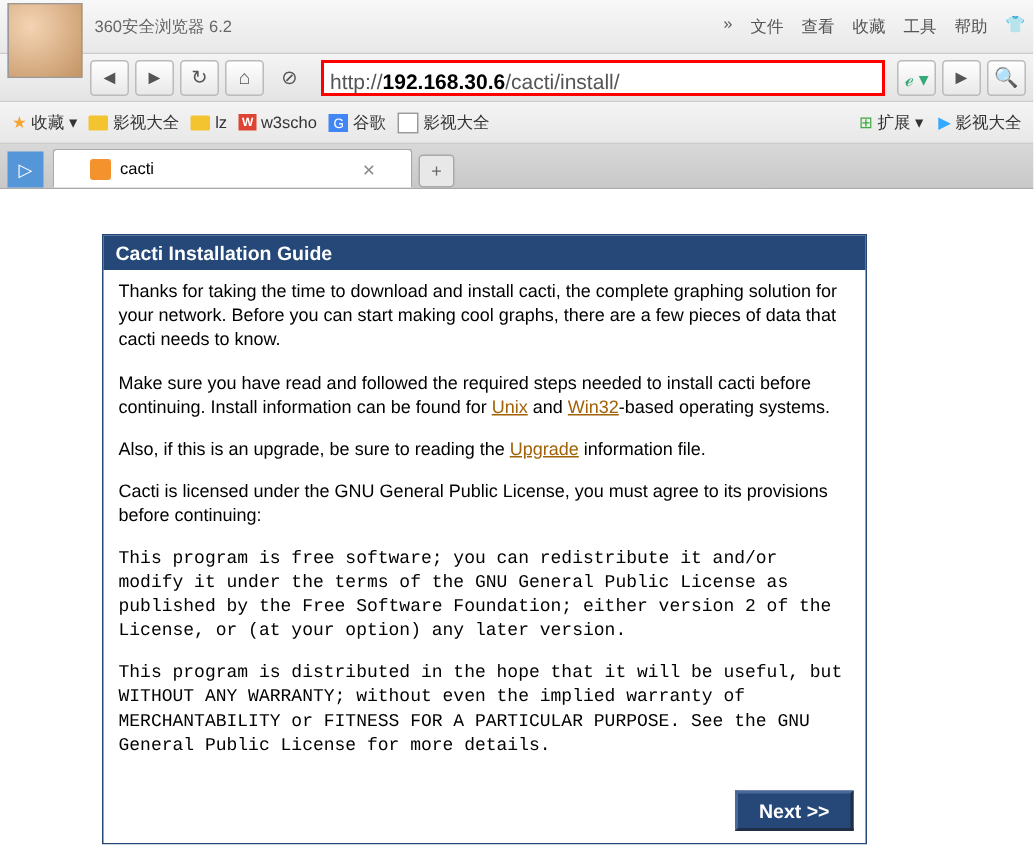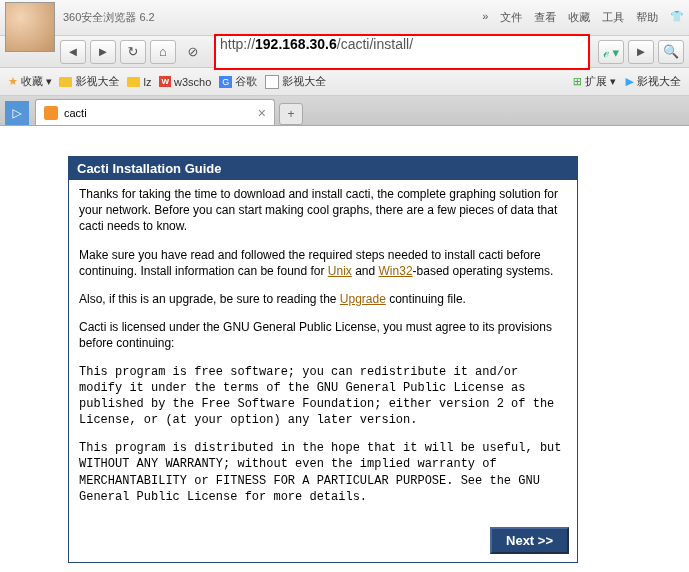--- a/index.html
+++ b/index.html
@@ -6,33 +6,33 @@
 body { font-family: Arial, sans-serif; font-size: 12px; background: #fff; width: 689px; }
 .title-bar { background: linear-gradient(#f8f8f8, #e8e8e8); height: 36px; display: flex; align-items: center; padding: 16px 5px; border-bottom: 1px solid #ccc; }
 .avatar { width: 50px; height: 50px; background: #d4a574; position: absolute; left: 5px; top: 2px; border: 1px solid #999; z-index: 10; }
 .avatar-inner { width: 100%; height: 100%; background: radial-gradient(circle at 30% 30%, #f4d4b4, #c49464); position: relative; }
 .browser-name { margin-left: 58px; color: #666; font-size: 11px; }
 .annotation { color: #ff0000; font-size: 15px; font-weight: bold; margin-left: 60px; }
 .menu-items { margin-left: auto; display: flex; gap: 12px; color: #555; font-size: 11px; }
 .menu-items span { cursor: pointer; }
 .nav-bar { background: linear-gradient(#f4f4f4, #e4e4e4); height: 32px; display: flex; align-items: center; padding: 0 5px 0 60px; border-bottom: 1px solid #ccc; gap: 4px; }
 .nav-btn { width: 26px; height: 24px; border: 1px solid #bbb; border-radius: 3px; background: linear-gradient(#fff, #e8e8e8); display: flex; align-items: center; justify-content: center; cursor: pointer; color: #555; font-size: 13px; }
-.url-bar { flex: 1; height: 24px; border: 2px solid #ff0000; background: #fff; display: flex; align-items: flex-end; padding: 16px 4px; font-size: 14px; font-family: Arial; margin: 0 4px; }
+.url-bar { flex: 1; height: 24px; border: 2px solid #ff0000; background: #fff; display: flex; align-items: flex-start; padding: 4px 4px; font-size: 14px; font-family: Arial; margin: 0 4px; }
 .url-text { color: #555; }
 .url-text .domain { color: #000; font-weight: bold; }
 .fav-bar { background: linear-gradient(#f4f4f4, #e8e8e8); height: 28px; display: flex; align-items: center; padding: 0 8px; border-bottom: 1px solid #ccc; gap: 8px; font-size: 11px; }
 .fav-item { display: flex; align-items: center; gap: 3px; color: #333; cursor: pointer; }
 .fav-icon { width: 14px; height: 14px; display: inline-flex; align-items: center; justify-content: center; }
 .folder-icon { background: #f4c430; border-radius: 1px; width: 13px; height: 10px; }
 .w3-icon { background: #d43; color: #fff; font-size: 8px; font-weight: bold; padding: 1px 2px; }
 .g-icon { background: #4285f4; color: #fff; font-size: 9px; padding: 1px 3px; }
 .fav-right { margin-left: auto; display: flex; gap: 10px; }
 .tab-bar { background: linear-gradient(#d8d8d8, #c8c8c8); height: 30px; display: flex; align-items: flex-end; padding: 0 5px; border-bottom: 1px solid #aaa; }
 .side-btn { width: 24px; height: 24px; background: #5596d8; margin-right: 6px; display: flex; align-items: center; justify-content: center; color: #fff; cursor: pointer; }
-.tab { background: #fff; height: 26px; min-width: 240px; border: 1px solid #aaa; border-bottom: none; border-radius: 3px 3px 0 0; display: flex; align-items: center; padding: 0 8px; gap: 6px; font-size: 11px; }
+.tab { background: #fff; height: 26px; min-width: 240px; border: 1px solid #aaa; border-bottom: none; border-radius: 3px 3px 0 0; display: flex; align-items: center; padding: 0 24px; gap: 6px; font-size: 11px; }
 .tab-icon { width: 14px; height: 14px; background: #f4932e; border-radius: 2px; }
 .tab-close { margin-left: auto; color: #888; cursor: pointer; font-size: 14px; }
 .new-tab { width: 24px; height: 22px; border: 1px solid #aaa; background: #e8e8e8; margin-left: 4px; display: flex; align-items: center; justify-content: center; cursor: pointer; color: #666; border-radius: 3px; }
 .content { padding: 30px 0 0 68px; }
 .install-box { width: 510px; border: 1px solid #254879; }
 .install-header { background: #254879; color: #fff; font-weight: bold; padding: 4px 8px; font-size: 13px; }
 .install-body { padding: 6px 10px; font-size: 12px; color: #000; }
 .install-body p { margin-bottom: 12px; line-height: 1.35; }
 .install-body a { color: #a16207; }
 .install-body pre { font-family: "Courier New", monospace; font-size: 12px; white-space: pre-wrap; margin-bottom: 12px; line-height: 1.35; }
@@ -119,21 +119,21 @@
   </div>
   <div class="new-tab">+</div>
 </div>
 
 <div class="content">
   <div class="install-box">
     <div class="install-header">Cacti Installation Guide</div>
     <div class="install-body">
       <p>Thanks for taking the time to download and install cacti, the complete graphing solution for your network. Before you can start making cool graphs, there are a few pieces of data that cacti needs to know.</p>
       <p><span>Make sure you have read and followed the required steps needed to install cacti before continuing. Install information can be found for </span><a href="#">Unix</a><span> and </span><a href="#">Win32</a><span>-based operating systems.</span></p>
-      <p><span>Also, if this is an upgrade, be sure to reading the </span><a href="#">Upgrade</a><span> continuing file.</span></p>
+      <p><span>Also, if this is an upgrade, be sure to reading the </span><a href="#">Upgrade</a><span> information file.</span></p>
       <p>Cacti is licensed under the GNU General Public License, you must agree to its provisions before continuing:</p>
       <pre>This program is free software; you can redistribute it and/or modify it under the terms of the GNU General Public License as published by the Free Software Foundation; either version 2 of the License, or (at your option) any later version.</pre>
       <pre>This program is distributed in the hope that it will be useful, but WITHOUT ANY WARRANTY; without even the implied warranty of MERCHANTABILITY or FITNESS FOR A PARTICULAR PURPOSE. See the GNU General Public License for more details.</pre>
     </div>
     <div class="btn-row">
       <button class="next-btn">Next &gt;&gt;</button>
     </div>
   </div>
 </div>
 

